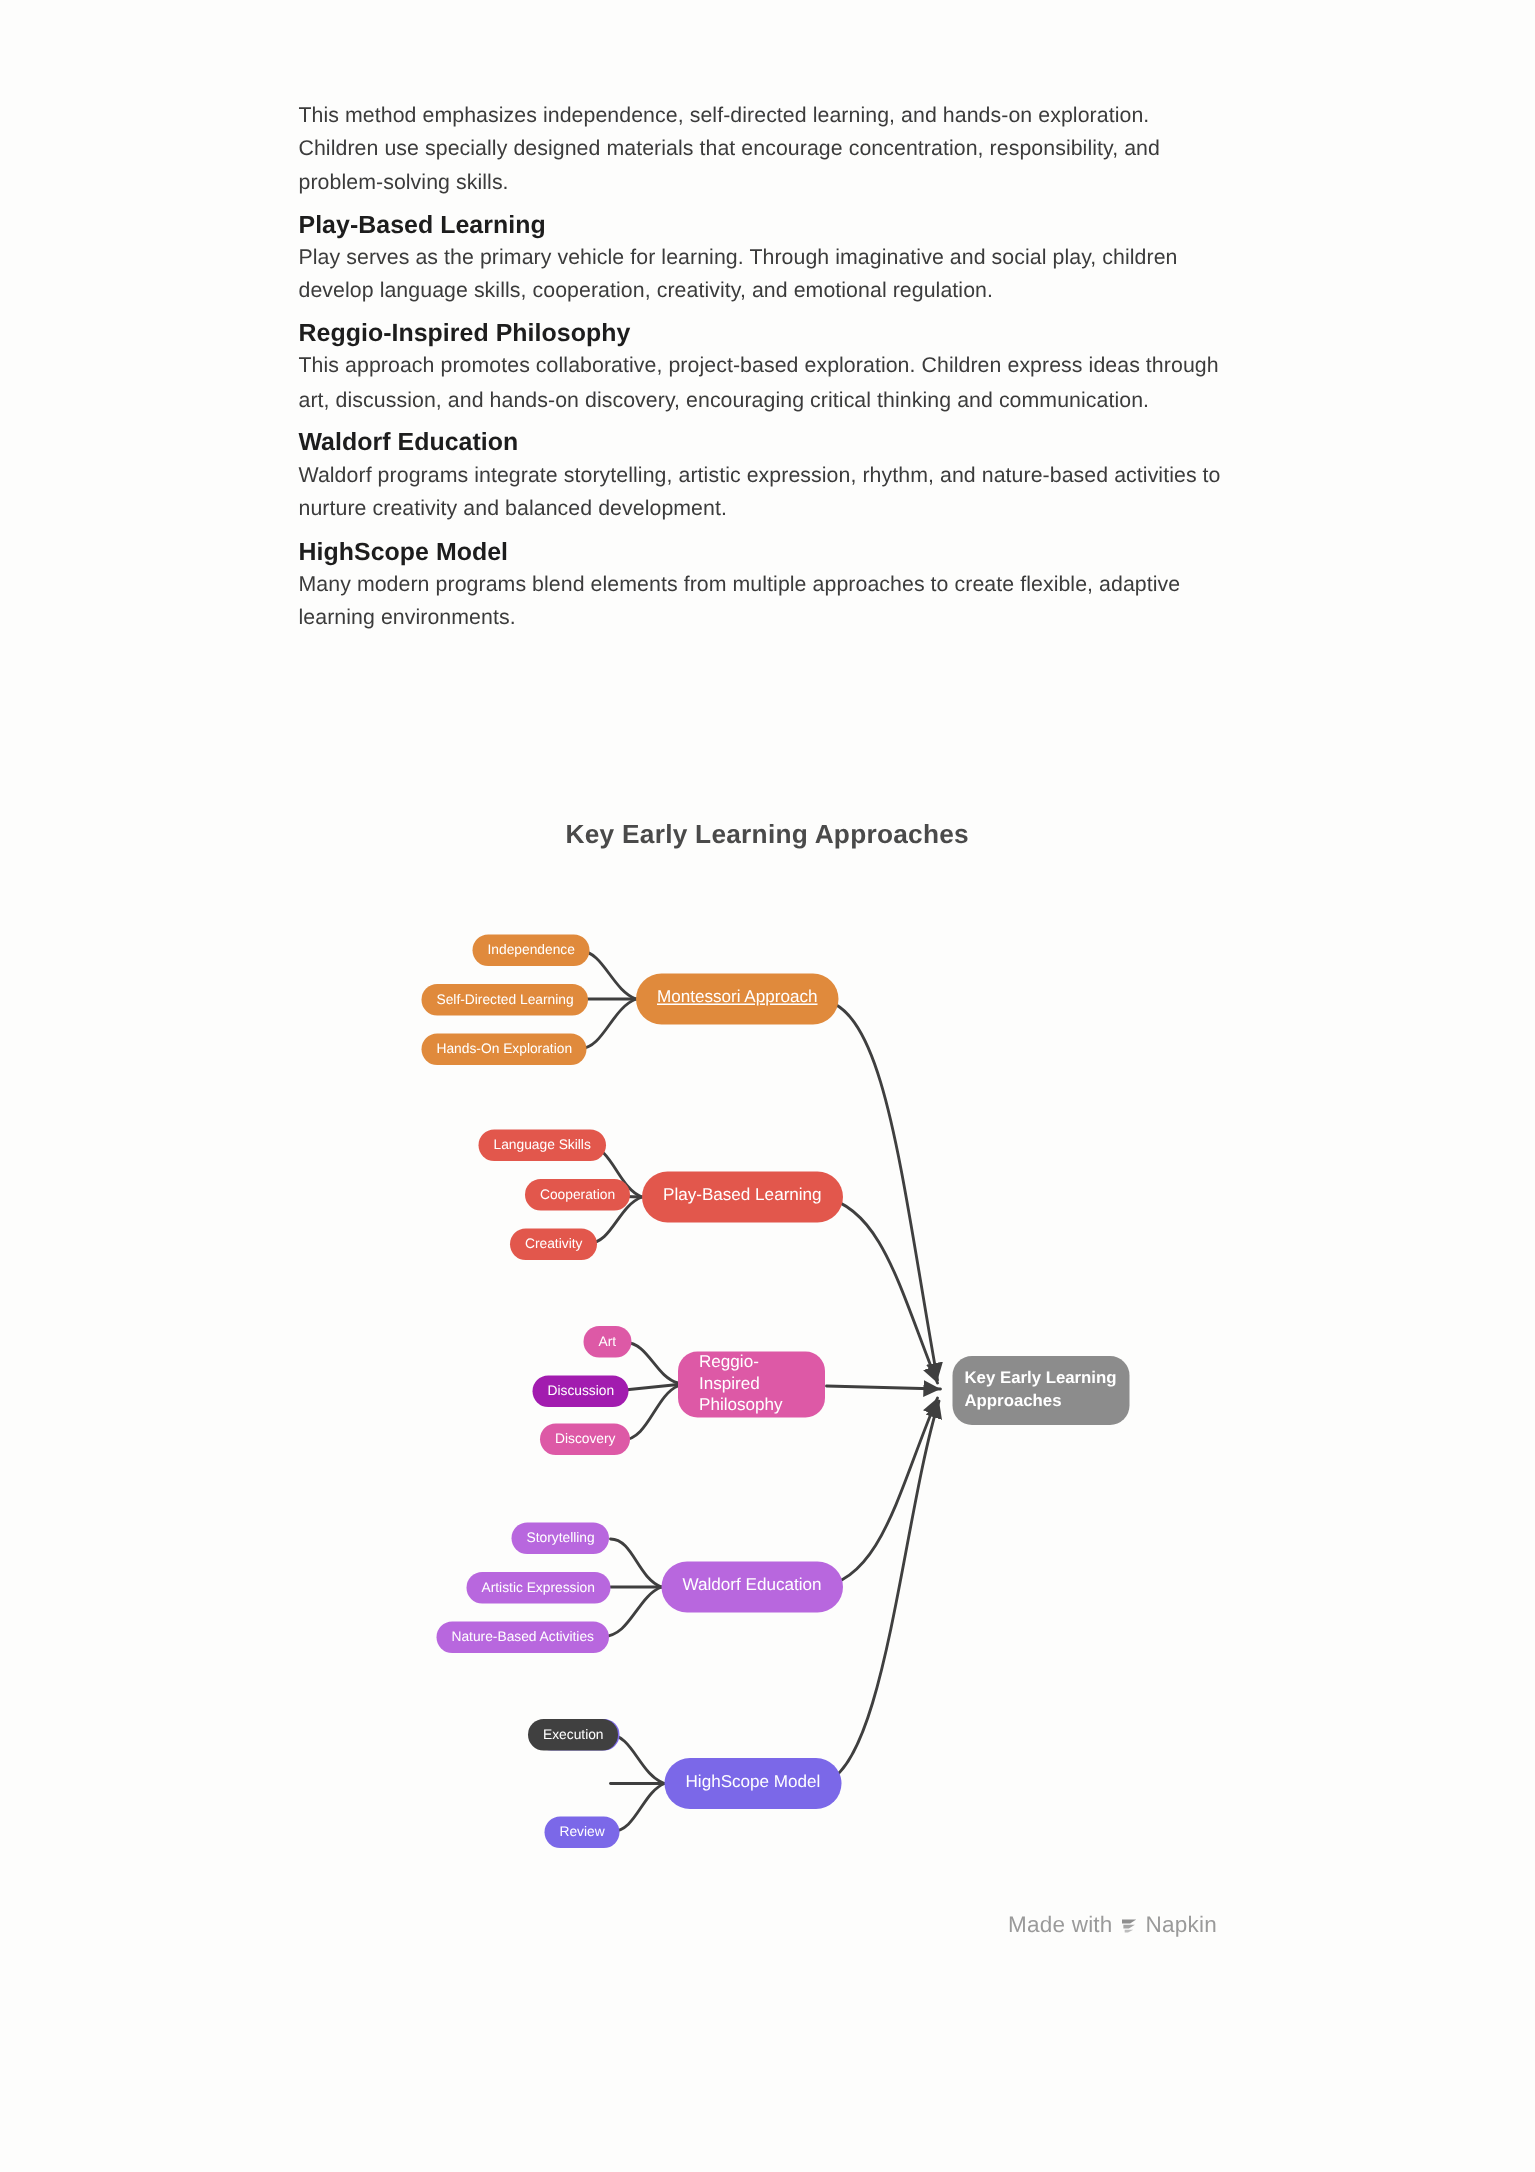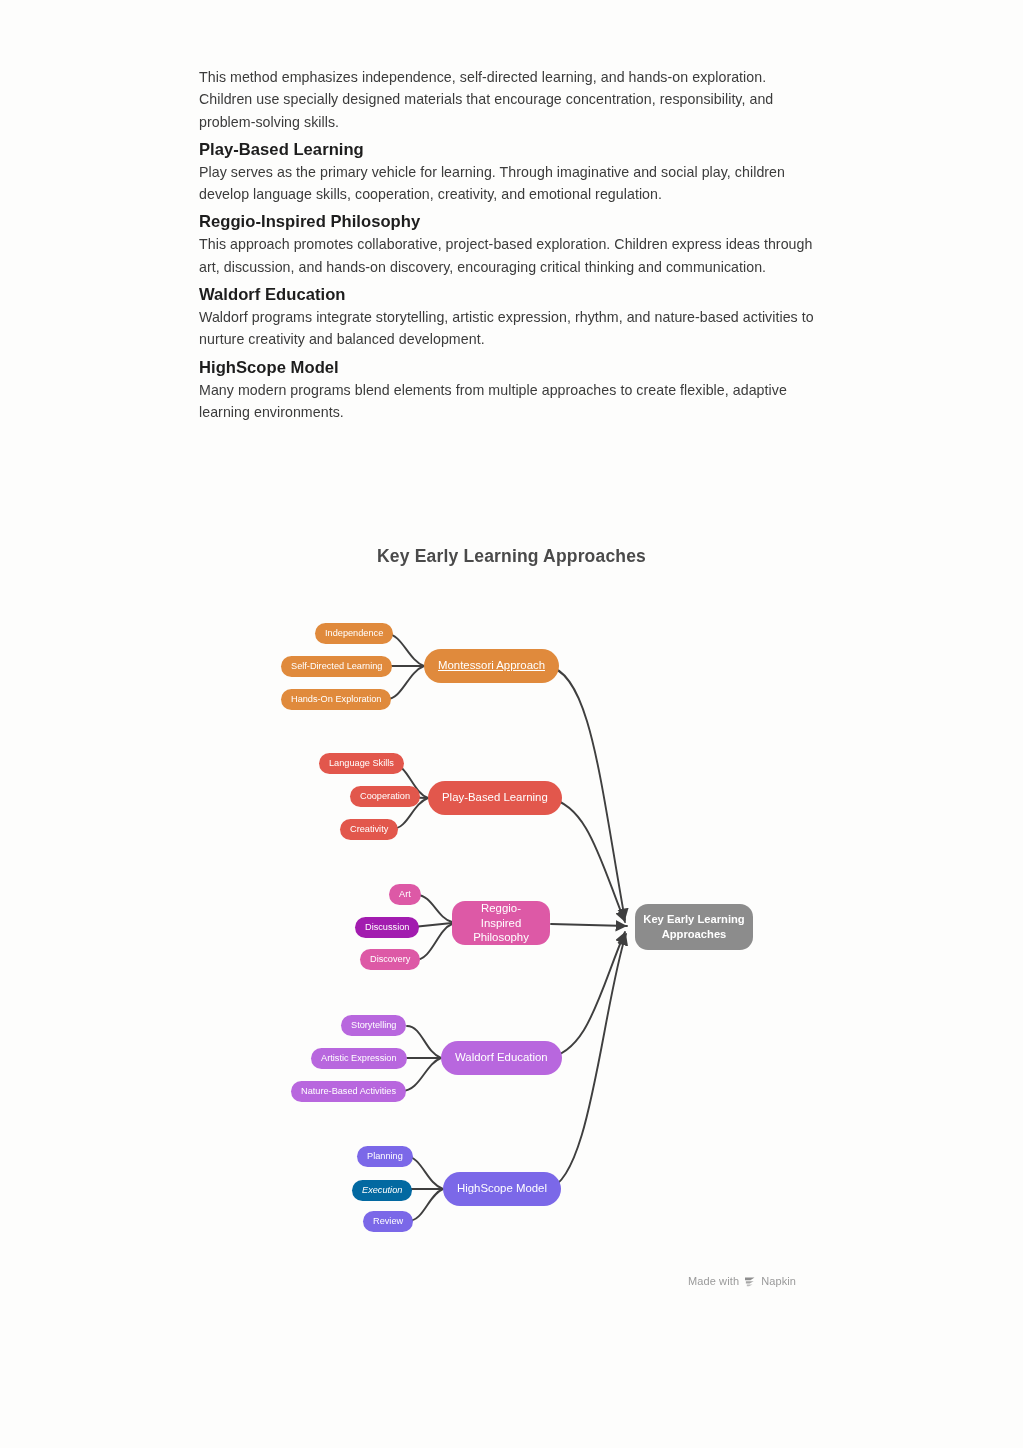--- a/index.html
+++ b/index.html
@@ -55,21 +55,21 @@
     left:0; top:0;
     width:1023px; height:790px;
     overflow:visible;
   }
   .node{
     position:absolute;
     box-sizing:border-box;
     display:flex;
     align-items:center;
     justify-content:center;
-    text-align:center;
+    text-align:left;
     color:#ffffff;
     border-radius:999px;
     white-space:nowrap;
     line-height:1.18;
   }
   .node.leaf{
     height:21px;
     font-size:9.2px;
     padding:0 10px;
     border-radius:11px;
@@ -93,25 +93,25 @@
     font-weight:700;
     border-radius:13px;
     white-space:normal;
     line-height:1.3;
     padding:0 8px;
   }
 
   
   .footer{
     position:absolute;
-    left:688px; top:1275px;
+    left:672px; top:1275px;
     display:flex;
     align-items:center;
     gap:5px;
-    font-size:11px;
+    font-size:15px;
     color:#9a9a9a;
     letter-spacing:.01em;
   }
   .footer .napkin-logo{display:block;}
 </style>
 </head>
 <body>
 
 <div class="page">
 
@@ -181,21 +181,21 @@
     <div class="node leaf" style="left:355px; top:397px; background:#a21caf;">Discussion</div>
     <div class="node leaf" style="left:360px; top:429px; background:#dd59a6;">Discovery</div>
     <div class="node branch two-line" style="left:452px; top:381px; width:98px; background:#dd59a6;">Reggio-Inspired Philosophy</div>
 
     <div class="node leaf" style="left:341px; top:495px; background:#b867de;">Storytelling</div>
     <div class="node leaf" style="left:311px; top:528px; background:#b867de;">Artistic Expression</div>
     <div class="node leaf" style="left:291px; top:561px; background:#b867de;">Nature-Based Activities</div>
     <div class="node branch" style="left:441px; top:521px; background:#b867de;">Waldorf Education</div>
 
     <div class="node leaf" style="left:357px; top:626px; background:#7b68e8;">Planning</div>
-    <div class="node leaf" style="left:352px; top:660px; background:#0369a1;font-style:italic;">Execution</div>
+    <div class="node leaf" style="left:352px; top:626px; background:#404040;">Execution</div>
     <div class="node leaf" style="left:363px; top:691px; background:#7b68e8;">Review</div>
     <div class="node branch" style="left:443px; top:652px; background:#7b68e8;">HighScope Model</div>
 
     <div class="node root" style="left:635px; top:384px; background:#8c8c8c;">Key Early Learning Approaches</div>
 
   </div>
 
   <div class="footer">
     <span>Made with</span>
     <svg class="napkin-logo" width="12" height="11" viewBox="0 0 12 11">

